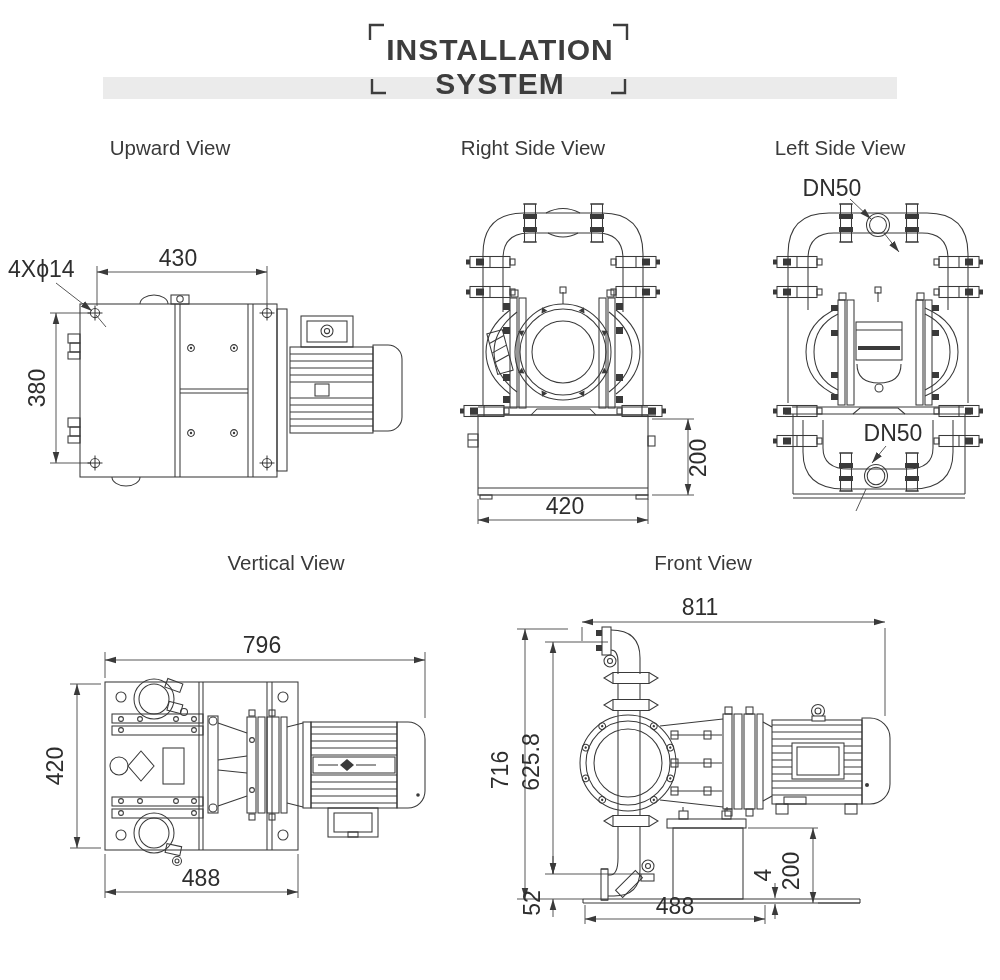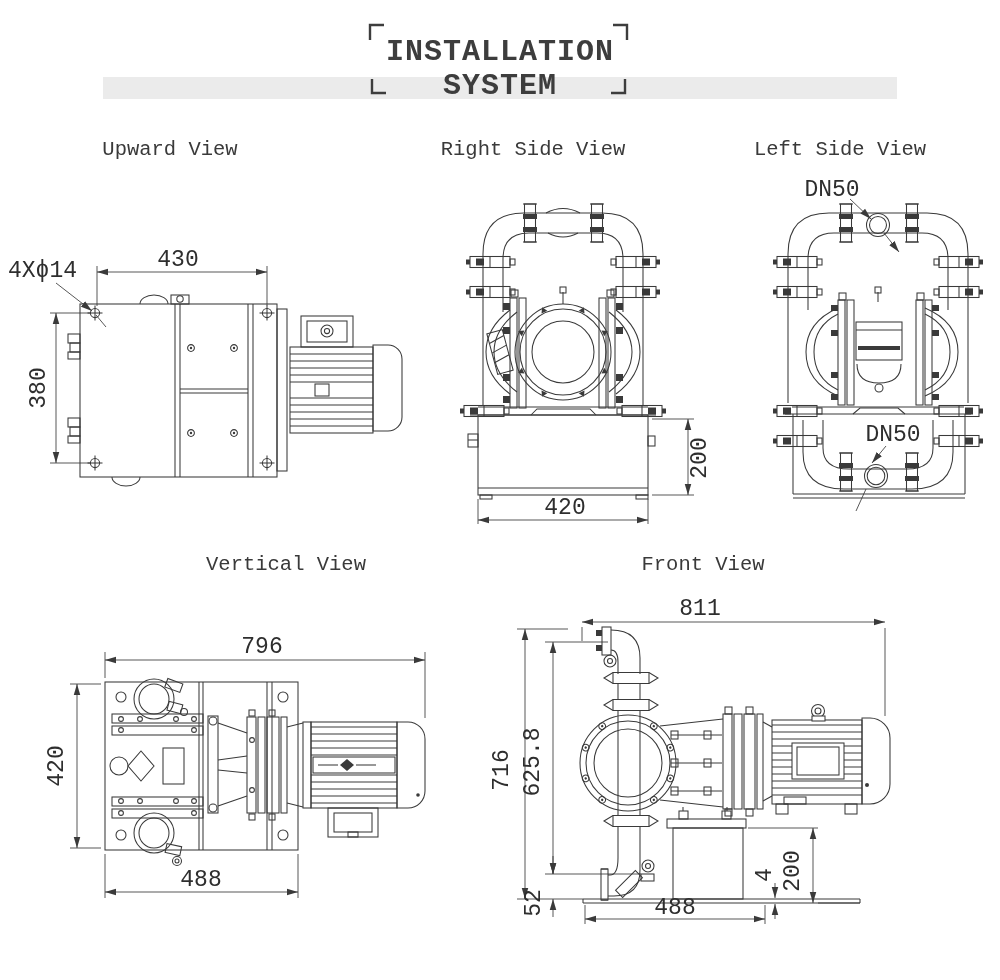--- a/index.html
+++ b/index.html
@@ -1,17 +1,17 @@
 <!DOCTYPE html>
 <html style="--line: #3a3a3a; --dim-text: #2e2e2e; --title-text: #3a3a3a; --header-text: #3d3d3d; --band: #ebebeb; --bg: #ffffff;"><head>
 <meta charset="utf-8">
 <style>
   html,body{margin:0;padding:0;background:#fff;}
   .page{position:relative;width:996px;height:980px;background:var(--bg,#fff);
-        font-family:Liberation Mono, monospace;overflow:hidden;}
+        font-family:Liberation Sans, sans-serif;overflow:hidden;}
   .page svg{position:absolute;left:0;top:0;}
   .ln, .ln *{stroke:var(--line,#3a3a3a);stroke-width:1.05;fill:none;stroke-linecap:butt;stroke-linejoin:miter;}
   .dim, .dim *{stroke:var(--line,#3a3a3a);stroke-width:.85;fill:none;}
   .fill{fill:var(--line,#3a3a3a);stroke:none;}
   .wf{fill:#fff;}
   text{stroke:none;fill:var(--dim-text,#2e2e2e);font-size:23px;}
   text.vtitle{font-size:20.5px;fill:var(--title-text,#3a3a3a);}
   text.htitle{font-size:30px;font-weight:bold;letter-spacing:1px;fill:var(--header-text,#3d3d3d);}
   .band{fill:var(--band,#ebebeb);stroke:none;}
   .bracket{stroke:var(--header-text,#3d3d3d);stroke-width:2.4;fill:none;}

